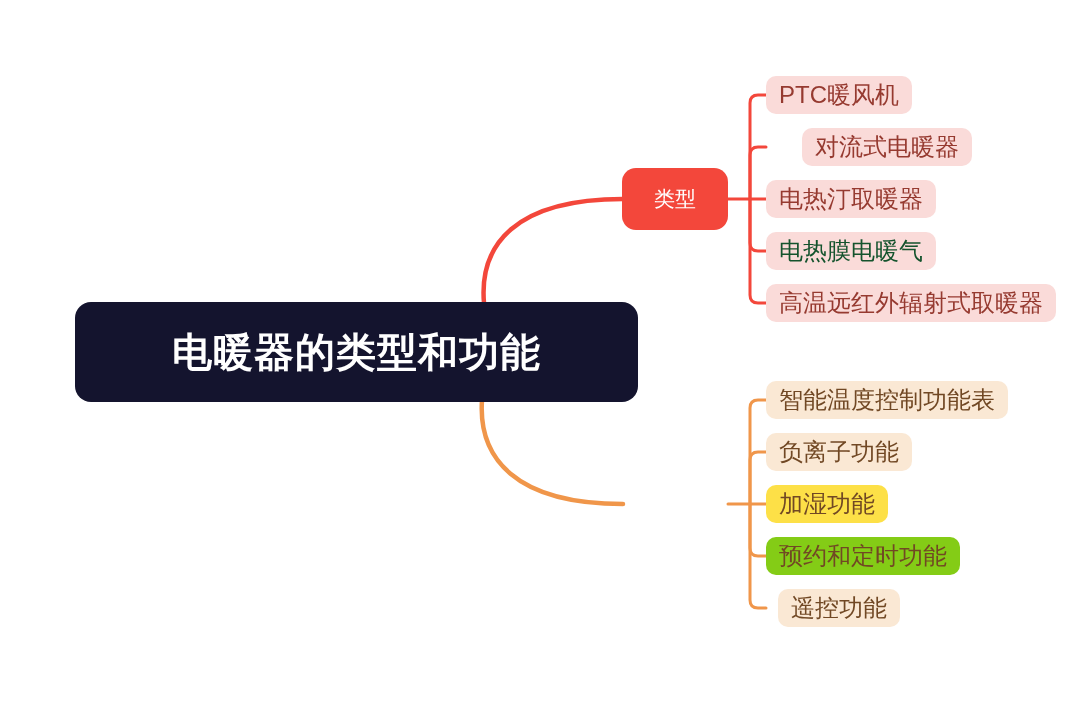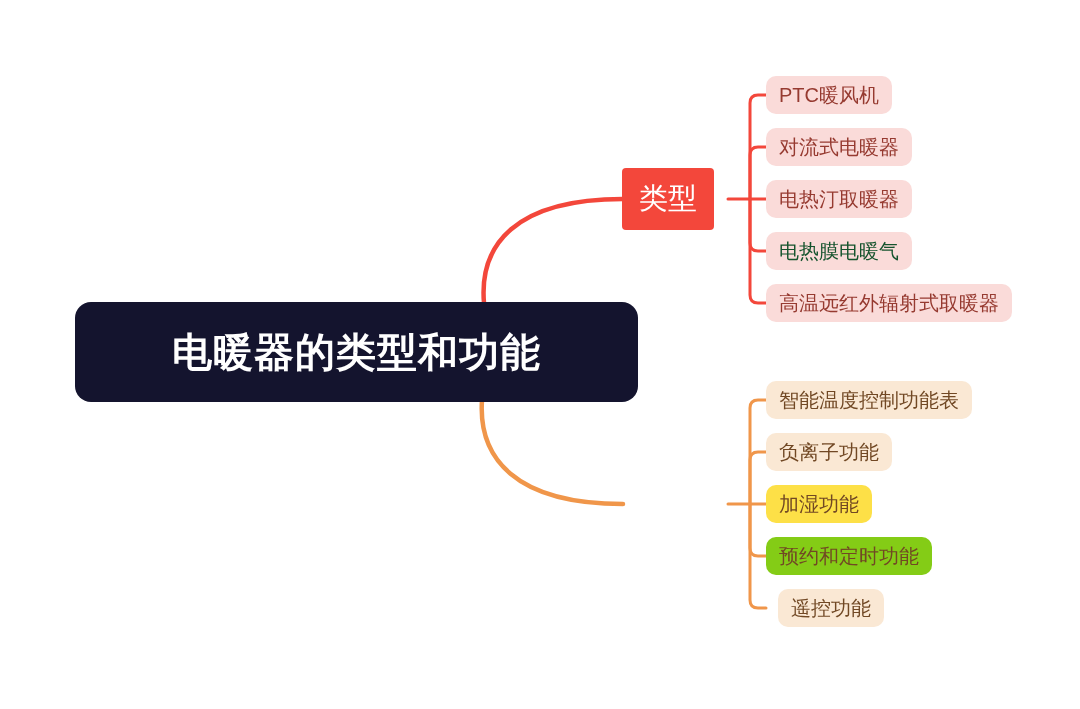--- a/index.html
+++ b/index.html
@@ -41,34 +41,34 @@
     top: 302px;
     width: 563px;
     height: 100px;
     border-radius: 16px;
     font-size: 40px;
     font-weight: 600;
     letter-spacing: 1px;
   }
   .branch-node {
     left: 622px;
-    width: 92px;
+    width: 106px;
     height: 62px;
-    border-radius: 4px;
-    font-size: 29px;
+    border-radius: 14px;
+    font-size: 21px;
     font-weight: 500;
   }
   .branch-types     { top: 168px; }
   .branch-functions { top: 473px; }
   .child-node {
     left: 766px;
     height: 38px;
     padding: 0 13px;
     border-radius: 10px;
-    font-size: 20px;
+    font-size: 24px;
     line-height: 38px;
     justify-content: flex-start;
   }
   .t0 { top: 76px; }
   .t1 { top: 128px; }
   .t2 { top: 180px; }
   .t3 { top: 232px; }
   .t4 { top: 284px; }
   .f0 { top: 381px; }
   .f1 { top: 433px; }
@@ -98,21 +98,21 @@
     <path class="sub" d="M750,504 L750,460 Q750,452 758,452 L766,452" stroke="#F0964A"></path>
     <path class="sub" d="M750,504 L750,548 Q750,556 758,556 L766,556" stroke="#F0964A"></path>
     <path class="sub" d="M750,504 L750,600 Q750,608 758,608 L766,608" stroke="#F0964A"></path>
   </svg>
 
   <div class="node root-node" style="background-color: rgb(20, 20, 46); color: rgb(255, 255, 255);">电暖器的类型和功能</div>
 
   <div class="node branch-node branch-types" style="background-color: rgb(243, 71, 59); color: rgb(255, 255, 255);">类型</div>
 
   <div class="node child-node t0" style="background-color: rgb(250, 219, 217); color: rgb(150, 58, 48);">PTC暖风机</div>
-  <div class="node child-node t1" style="background-color: rgb(250, 219, 217); color: rgb(150, 58, 48);">对流式电暖器</div>
+  <div class="node child-node t1" style="background-color: rgb(250, 219, 217); color: rgb(150, 58, 48); margin-left: 36px;">对流式电暖器</div>
   <div class="node child-node t2" style="background-color: rgb(250, 219, 217); color: rgb(150, 58, 48);">电热汀取暖器</div>
   <div class="node child-node t3" style="background-color: rgb(250, 219, 217); color: #14532d; text-align: center;">电热膜电暖气</div>
   <div class="node child-node t4" style="background-color: rgb(250, 219, 217); color: rgb(150, 58, 48);">高温远红外辐射式取暖器</div>
 
 
   <div class="node child-node f0" style="background-color: rgb(250, 232, 212); color: rgb(113, 72, 36);">智能温度控制功能表</div>
   <div class="node child-node f1" style="background-color: rgb(250, 232, 212); color: rgb(113, 72, 36);">负离子功能</div>
   <div class="node child-node f2" style="background-color: #fde047; color: rgb(113, 72, 36);">加湿功能</div>
   <div class="node child-node f3" style="background-color: #84cc16; color: rgb(113, 72, 36);">预约和定时功能</div>
   <div class="node child-node f4" style="background-color: rgb(250, 232, 212); color: rgb(113, 72, 36);">遥控功能</div>

